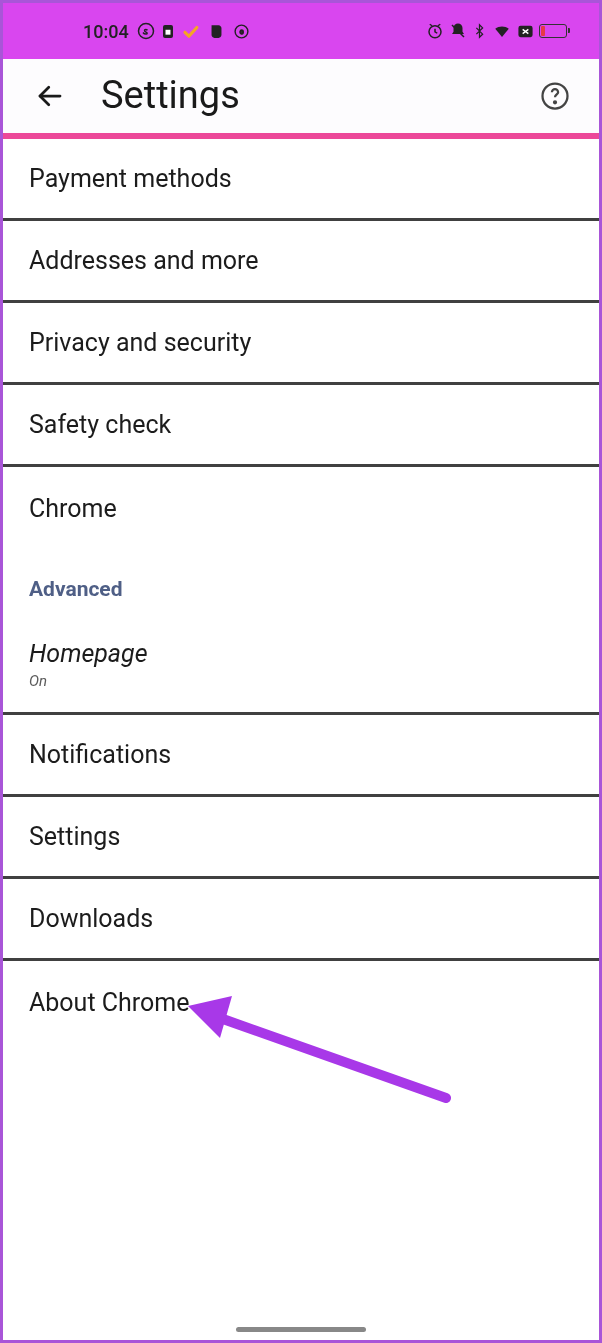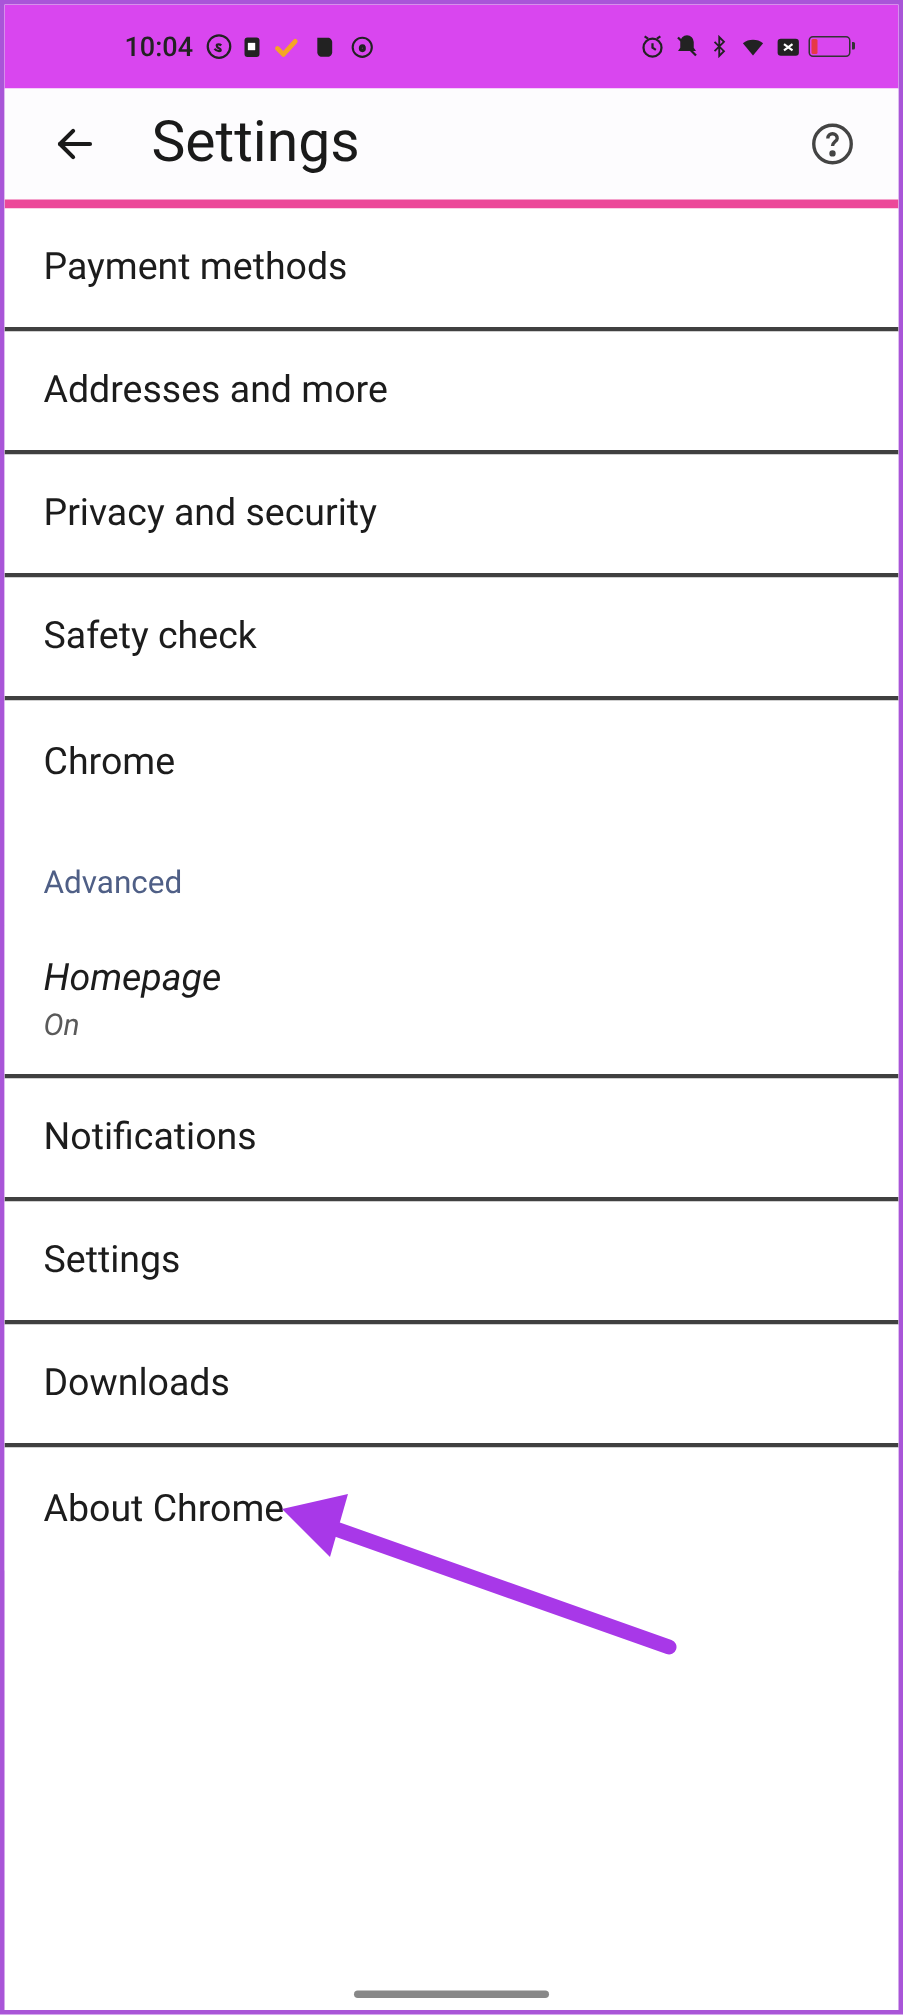--- a/index.html
+++ b/index.html
@@ -87,29 +87,29 @@
       justify-content: center;
       min-height: 82px;
       background: #ffffff;
     }
     .list-item-label {
       font-size: 25px;
       color: #1c1c1c;
       font-weight: 400;
     }
     .list-item-subtitle {
-      font-size: 20px;
+      font-size: 15px;
       color: #5a5a5a;
       margin-top: 4px;
     }
     .section-header {
       padding: 28px 26px 16px 26px;
       font-size: 21px;
       color: #4f5f86;
-      font-weight: 400;
+      font-weight: 700;
       background: #ffffff;
     }
     .annotation-arrow {
       position: absolute;
       top: 985px;
       left: 185px;
       pointer-events: none;
       z-index: 100;
     }
     .nav-handle {

